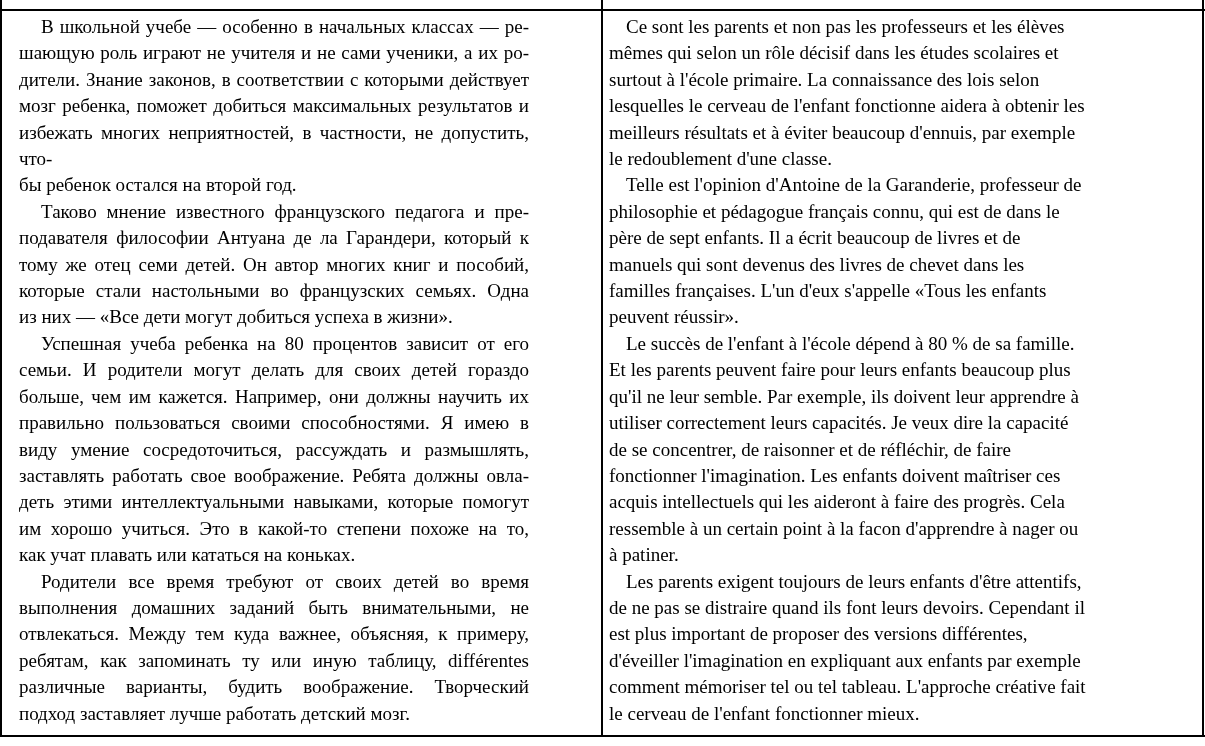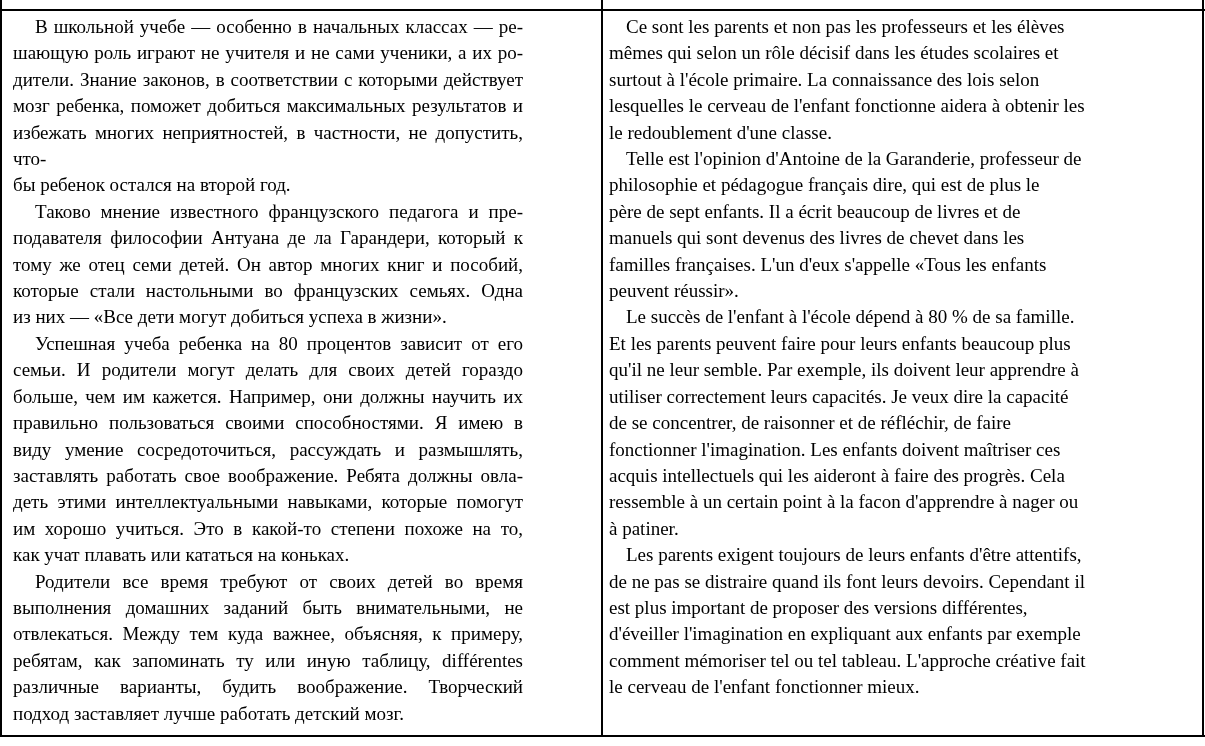--- a/index.html
+++ b/index.html
@@ -42,21 +42,21 @@
   .hline.bottom { top: 735px; }
 
   .cell {
     position: absolute;
     top: 11px;
     height: 724px;
     box-sizing: border-box;
     overflow: hidden;
   }
   .cell.ru {
-    left: 6px;
+    left: 12px;
     width: 523px;
     padding: 3px 6px 0 7px;
   }
   .cell.fr {
     left: 603px;
     width: 599px;
     padding: 3px 5px 8px 6px;
   }
 
   .para { margin: 0; padding: 0; }
@@ -126,25 +126,26 @@
         <div class="line">различные варианты, будить воображение. Творческий</div>
         <div class="line last">подход заставляет лучше работать детский мозг.</div>
       </div>
     </div>
   <div class="cell fr">
       <div class="para">
         <div class="line first">Ce sont les parents et non pas les professeurs et les élèves</div>
         <div class="line">mêmes qui selon un rôle décisif dans les études scolaires et</div>
         <div class="line">surtout à l'école primaire. La connaissance des lois selon</div>
         <div class="line">lesquelles le cerveau de l'enfant fonctionne aidera à obtenir les</div>
+        <div class="line">meilleurs résultats et à éviter beaucoup d'ennuis, par exemple</div>
         <div class="line last">le redoublement d'une classe.</div>
       </div>
       <div class="para">
         <div class="line first">Telle est l'opinion d'Antoine de la Garanderie, professeur de</div>
-        <div class="line">philosophie et pédagogue français dire, qui est de plus le</div>
+        <div class="line">philosophie et pédagogue français connu, qui est de dans le</div>
         <div class="line">père de sept enfants. Il a écrit beaucoup de livres et de</div>
         <div class="line">manuels qui sont devenus des livres de chevet dans les</div>
         <div class="line">familles françaises. L'un d'eux s'appelle «Tous les enfants</div>
         <div class="line last">peuvent réussir».</div>
       </div>
       <div class="para">
         <div class="line first">Le succès de l'enfant à l'école dépend à 80 % de sa famille.</div>
         <div class="line">Et les parents peuvent faire pour leurs enfants beaucoup plus</div>
         <div class="line">qu'il ne leur semble. Par exemple, ils doivent leur apprendre à</div>
         <div class="line">utiliser correctement leurs capacités. Je veux dire la capacité</div>

